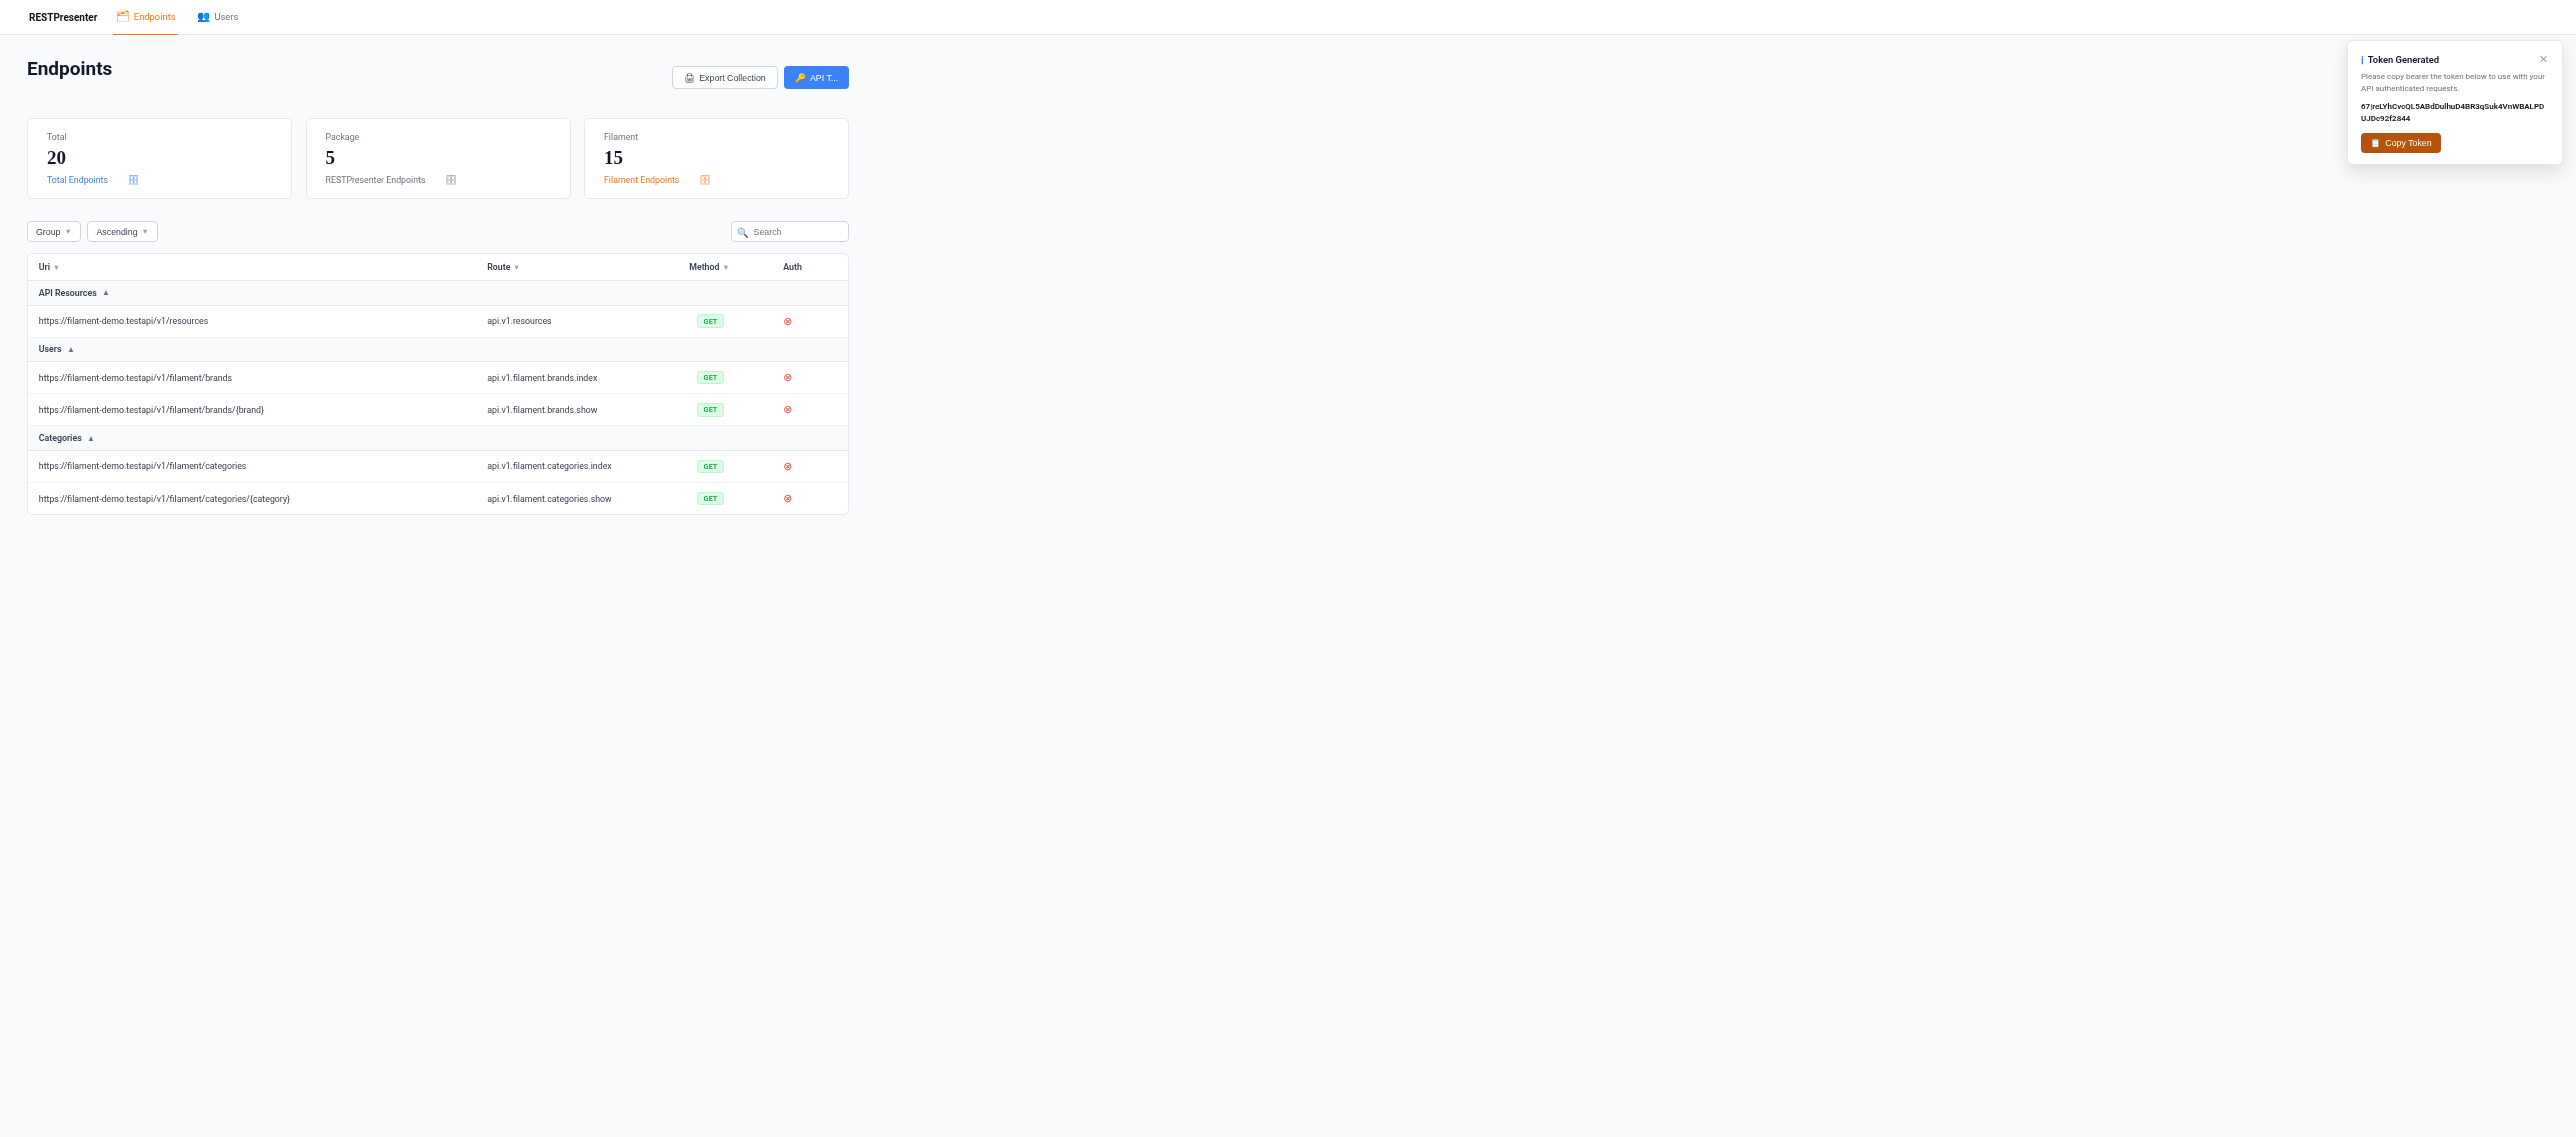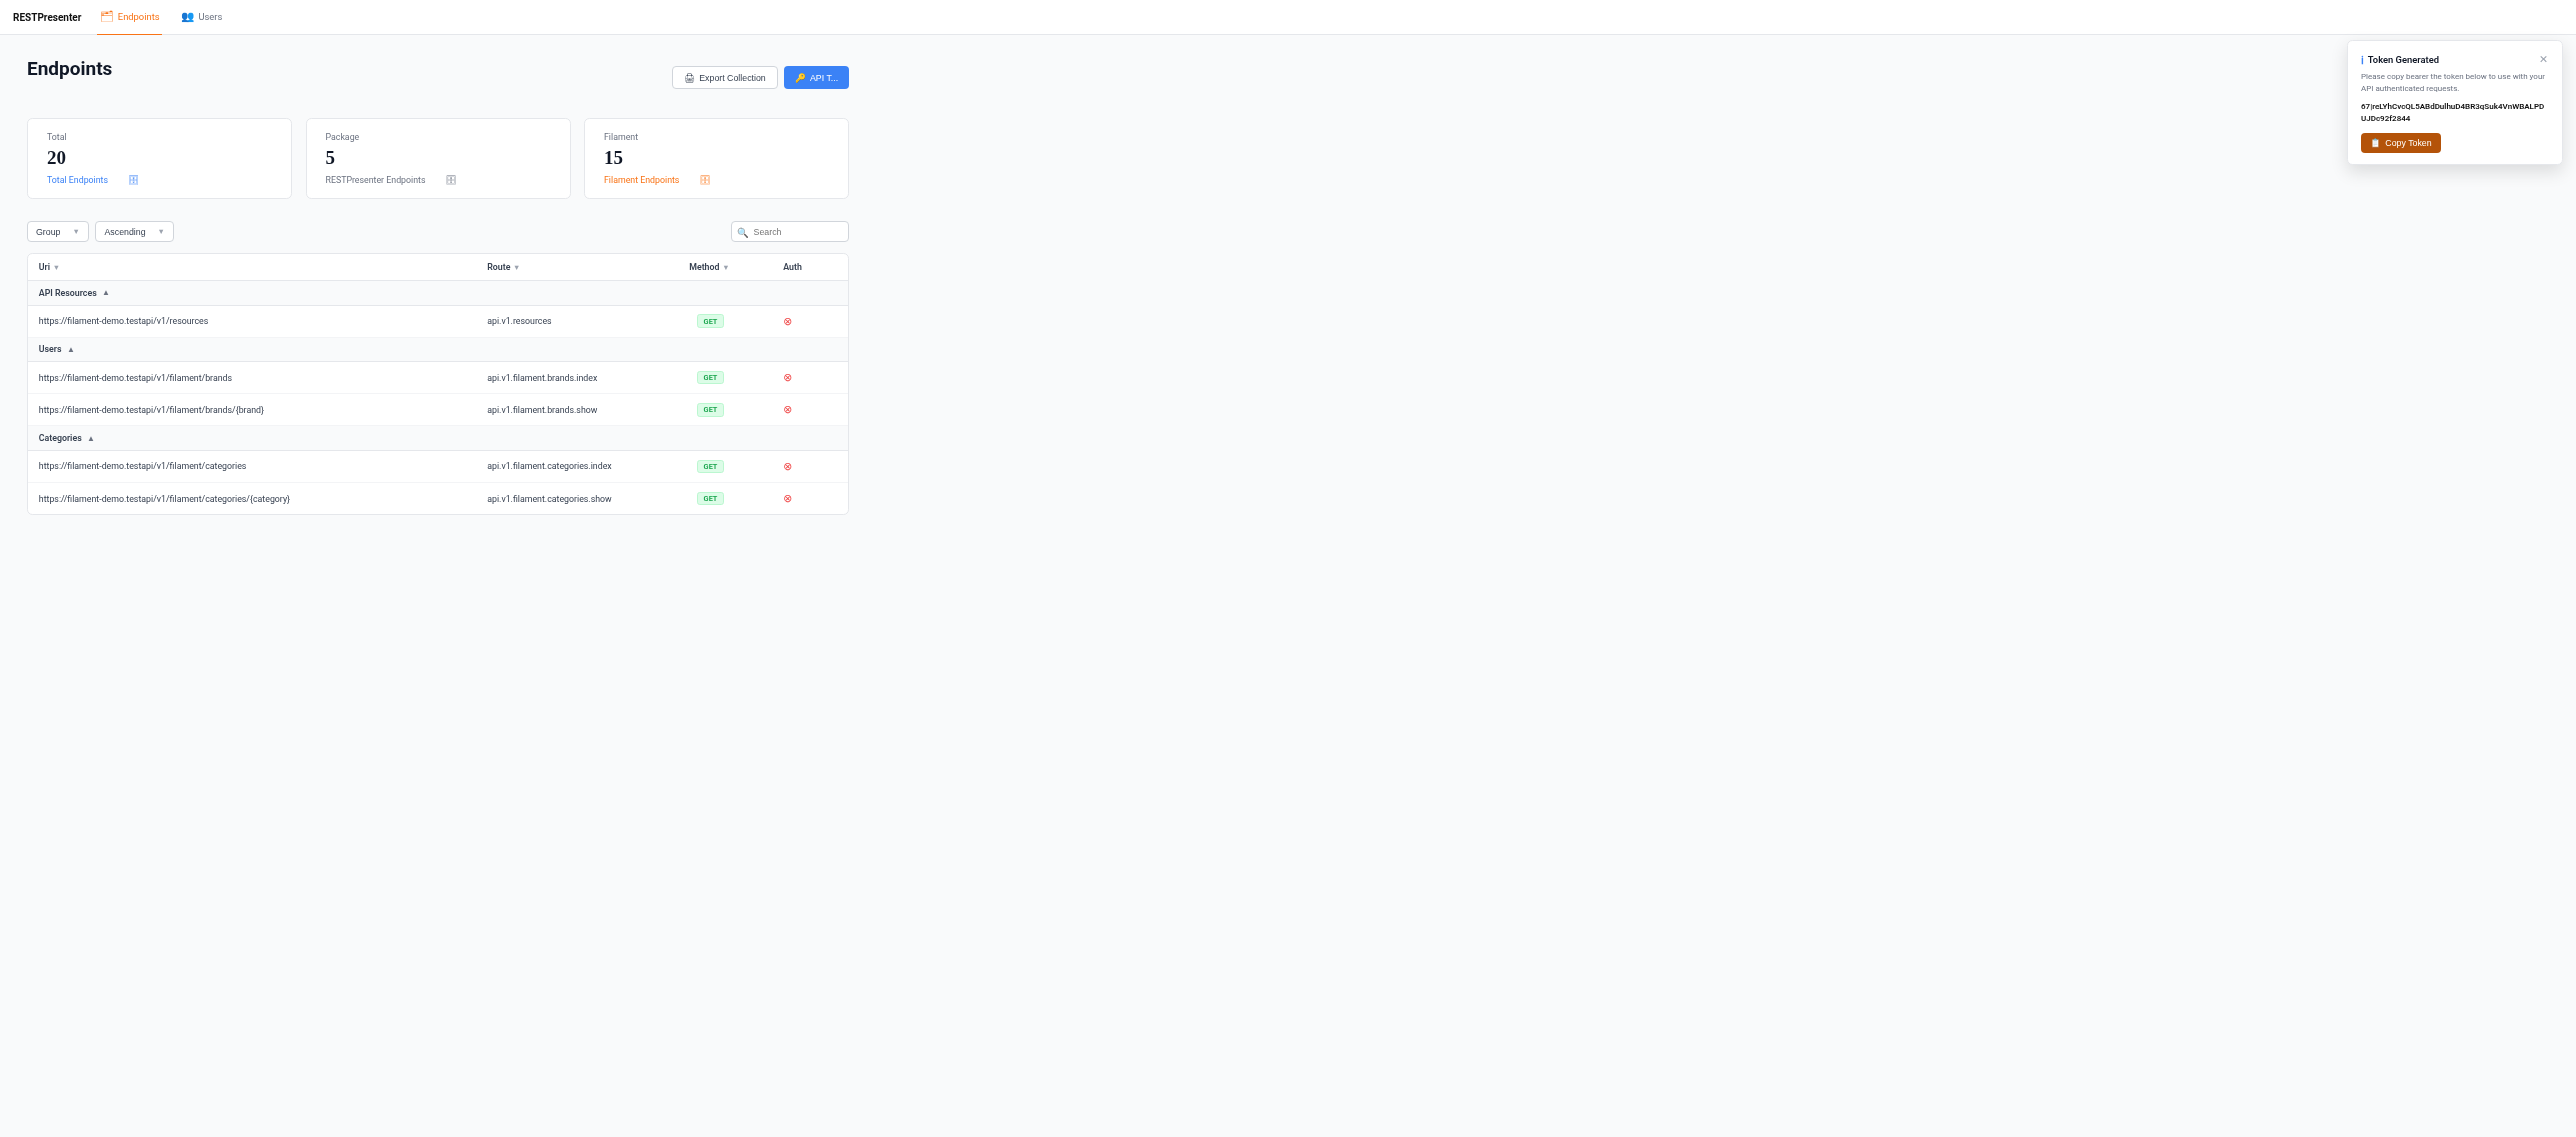--- a/index.html
+++ b/index.html
@@ -1,40 +1,40 @@
 <!DOCTYPE html>
 <html style="font-size:10.8px"><head>
   <meta charset="utf-8">
   <style>
     * { box-sizing: border-box; margin: 0; padding: 0; }
     body { font-family: -apple-system, BlinkMacSystemFont, 'Segoe UI', Roboto, sans-serif; background: #f9fafb; color: #111827; font-size: 9.4px; }
 
     
-    .nav { background: #fff; border-bottom: 0.7px solid #e5e7eb; display: flex; align-items: center; padding: 0 13px; height: 35px; gap: 16px; }
+    .nav { background: #fff; border-bottom: 0.7px solid #e5e7eb; display: flex; align-items: center; padding: 0 29px; height: 35px; gap: 16px; }
     .nav-brand { font-weight: 700; font-size: 10px; color: #111; }
     .nav-item { display: flex; align-items: center; gap: 4px; padding: 0 2.7px; cursor: pointer; font-size: 9.4px; color: #6b7280; height: 35px; border-bottom: 1.3px solid transparent; text-decoration: none; }
     .nav-item.active { color: #f97316; border-bottom-color: #f97316; }
     .nav-icon { font-size: 10.8px; }
 
     
     .main { padding: 21.6px 27px; max-width: 876px; }
     .page-title { font-size: 19px; font-weight: 700; margin-bottom: 19px; }
 
     
     .stats-row { display: flex; gap: 13.5px; margin-bottom: 21.6px; }
     .stat-card { background: #fff; border: 0.7px solid #e5e7eb; border-radius: 5.4px; padding: 13.5px 19px; flex: 1; }
     .stat-label { font-size: 8.8px; color: #6b7280; margin-bottom: 5.4px; }
     .stat-value { font-size: 19px; font-weight: 700; margin-bottom: 5.4px; font-family: Liberation Serif, serif; }
     .stat-link { color: #3b82f6; font-size: 8.8px; display: flex; align-items: center; gap: 20px; cursor: pointer; }
     .stat-link.orange { color: #f97316; }
     .stat-link.gray { color: #6b7280; }
 
     
     .toolbar { display: flex; align-items: center; gap: 6.7px; margin-bottom: 10.8px; }
-    .select-btn { display: flex; align-items: center; gap: 12px; padding: 4.7px 8px; border: 0.7px solid #d1d5db; border-radius: 4px; background: #fff; font-size: 8.8px; cursor: pointer; color: #374151; }
+    .select-btn { display: flex; align-items: center; gap: 4px; padding: 4.7px 8px; border: 0.7px solid #d1d5db; border-radius: 4px; background: #fff; font-size: 8.8px; cursor: pointer; color: #374151; }
     .select-btn .chevron { font-size: 7.4px; color: #9ca3af; }
     .search-wrapper { margin-left: auto; position: relative; }
     .search-input { padding: 4.7px 8px 4.7px 21.6px; border: 0.7px solid #d1d5db; border-radius: 4px; background: #fff; font-size: 8.8px; color: #374151; width: 118px; outline: none; }
     .search-icon { position: absolute; left: 6.7px; top: 50%; transform: translateY(-50%); color: #9ca3af; font-size: 9.4px; }
 
     
     .table-container { background: #fff; border: 0.7px solid #e5e7eb; border-radius: 5.4px; overflow: hidden; }
     .table-header { display: grid; grid-template-columns: 1fr 202px 94px 54px; padding: 8px 10.8px; border-bottom: 0.7px solid #e5e7eb; }
     .th { font-size: 8.8px; font-weight: 600; color: #374151; display: flex; align-items: center; gap: 2.7px; cursor: pointer; }
     .th .sort-icon { font-size: 7.4px; color: #9ca3af; }

